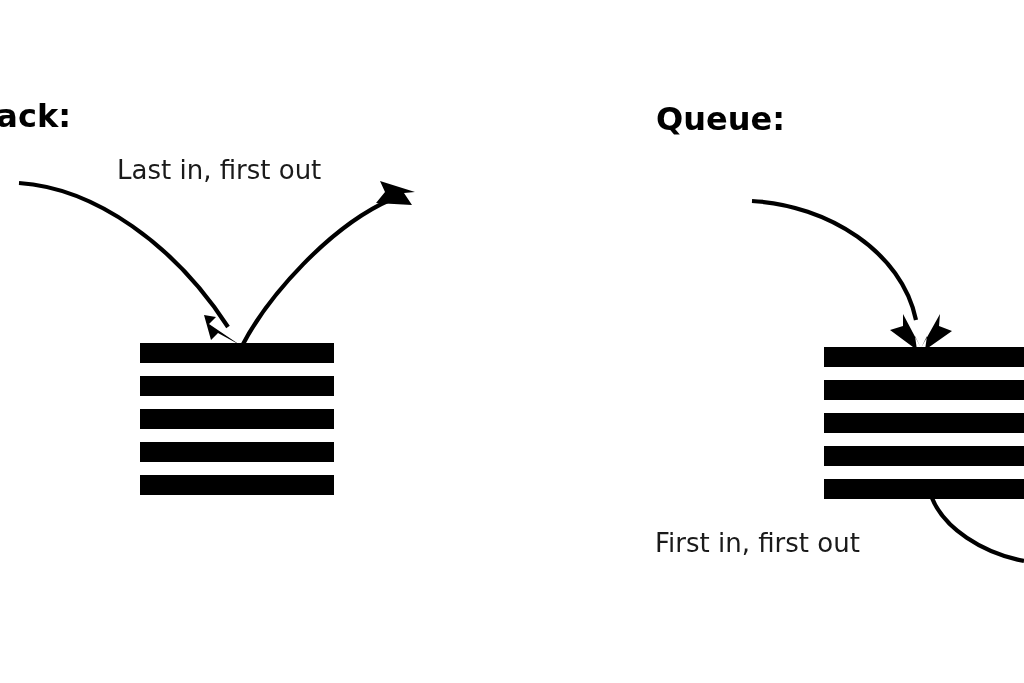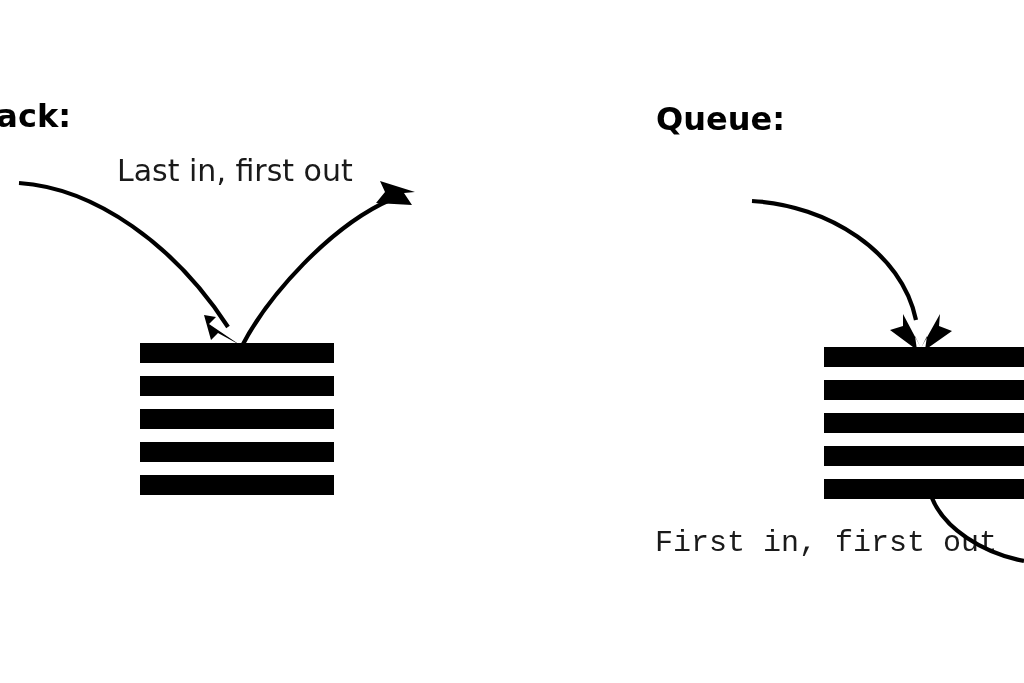--- a/index.html
+++ b/index.html
@@ -31,33 +31,32 @@
     top: 99px;
   }
   #queue-title {
     left: 656px;
     top: 102px;
   }
   .caption {
     position: absolute;
     font-family: "DejaVu Sans", sans-serif;
     font-weight: normal;
-    font-size: 30px;
+    font-size: 26px;
     line-height: 25px;
     color: #1a1a1a;
     white-space: nowrap;
   }
   #stack-caption {
     left: 117px;
     top: 158px;
   }
   #queue-caption {
     left: 655px;
     top: 531px;
-    font-family: Liberation Mono, monospace;
   }
   .stack-group {
     position: absolute;
   }
   .bar {
     position: absolute;
     background: #000000;
   }
   svg.arrows {
     position: absolute;

